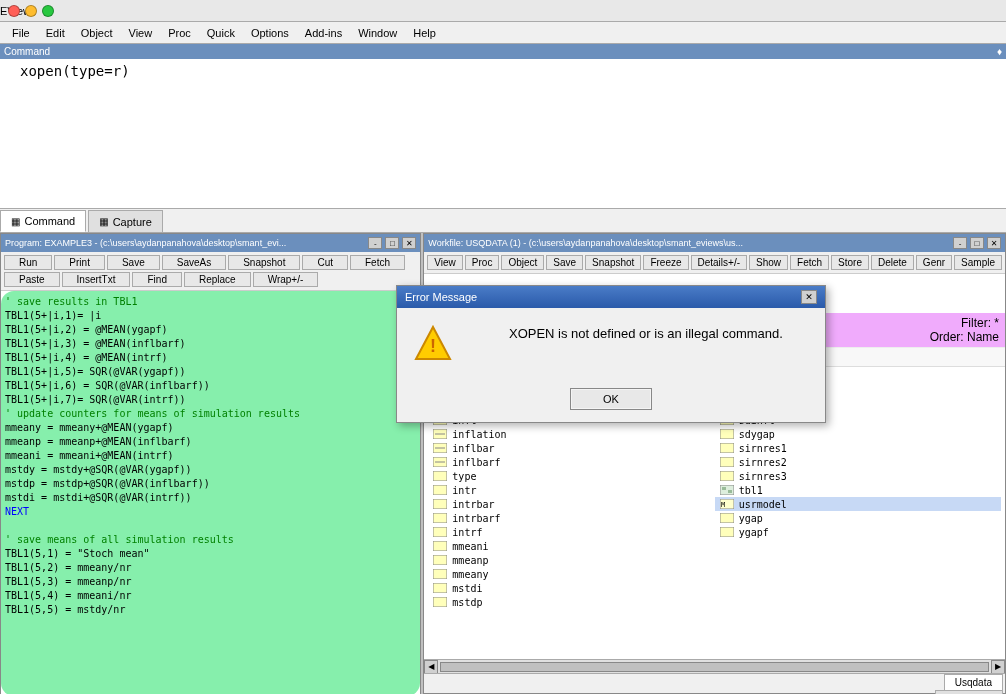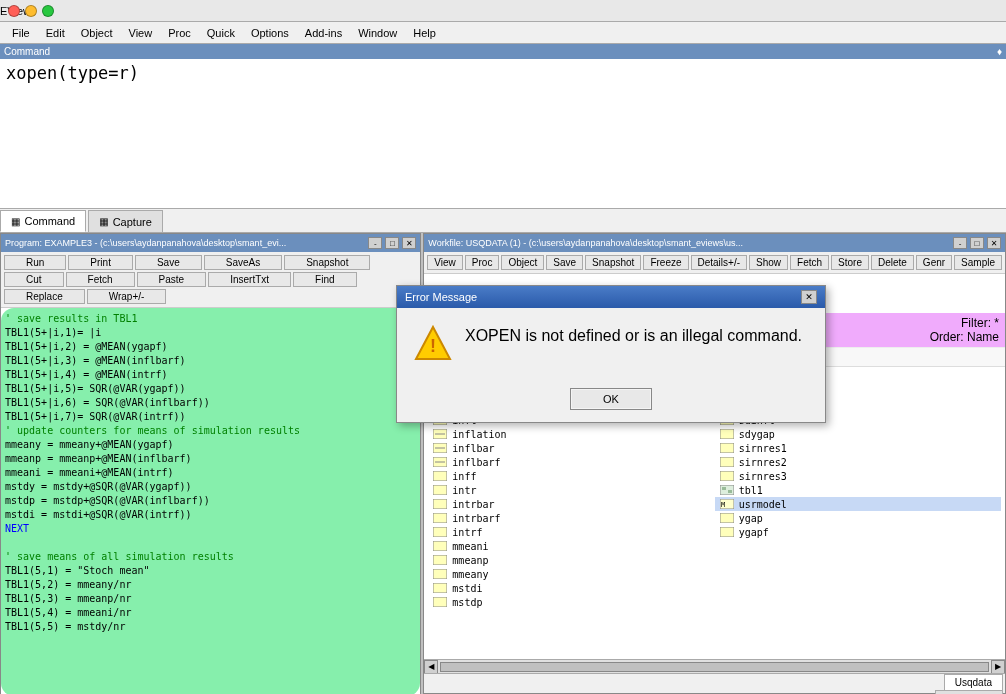--- a/index.html
+++ b/index.html
@@ -69,22 +69,22 @@
       font-size: 10px;
       padding: 2px 4px;
       display: flex;
       justify-content: space-between;
       align-items: center;
     }
     .panel-pin {
       font-size: 10px;
     }
     .command-input {
-      padding: 4px 6px;
-      font-size: 17px;
+      padding: 4px 20px;
+      font-size: 14px;
       font-family: monospace;
       color: #000;
     }
 
     
     .tab-bar {
       display: flex;
       background: #f0f0f0;
       border-bottom: 1px solid #aaa;
       height: 24px;
@@ -155,21 +155,21 @@
       color: #000;
     }
     .toolbar {
       display: flex;
       background: #f0f0f0;
       border-bottom: 1px solid #ccc;
       padding: 2px;
       flex-wrap: wrap;
     }
     .toolbar-btn {
-      padding: 1px 21px;
+      padding: 1px 14px;
       font-size: 10px;
       background: #e8e8e8;
       border: 1px solid #aaa;
       cursor: pointer;
       margin: 1px;
     }
 
     .code-area {
       flex: 1;
       overflow-y: auto;
@@ -343,23 +343,24 @@
       display: flex;
       gap: 12px;
       align-items: flex-start;
     }
     .warning-icon {
       width: 40px;
       height: 40px;
       flex-shrink: 0;
     }
     .dialog-message {
-      font-size: 16px;
+      font-size: 13px;
       line-height: 1.5;
       flex: 1;
+      margin-left: 44px;
     }
     .dialog-footer {
       display: flex;
       justify-content: center;
       padding: 8px 16px 12px;
     }
     .dialog-ok-btn {
       padding: 4px 32px;
       background: #e8e8e8;
       border: 1px solid #888;
@@ -578,21 +579,21 @@
                 </svg>
               </span>
             <span>inflbarf</span>
           </div>
           <div class="wf-item">
             <span class="wf-item-icon">
                 <svg width="14" height="10">
                   <rect width="14" height="10" fill="#ffffbb" stroke="#888"></rect>
                 </svg>
               </span>
-            <span>inff</span>
+            <span>type</span>
           </div>
           <div class="wf-item">
             <span class="wf-item-icon">
                 <svg width="14" height="10">
                   <rect width="14" height="10" fill="#ffffbb" stroke="#888"></rect>
                 </svg>
               </span>
             <span>intr</span>
           </div>
           <div class="wf-item">

